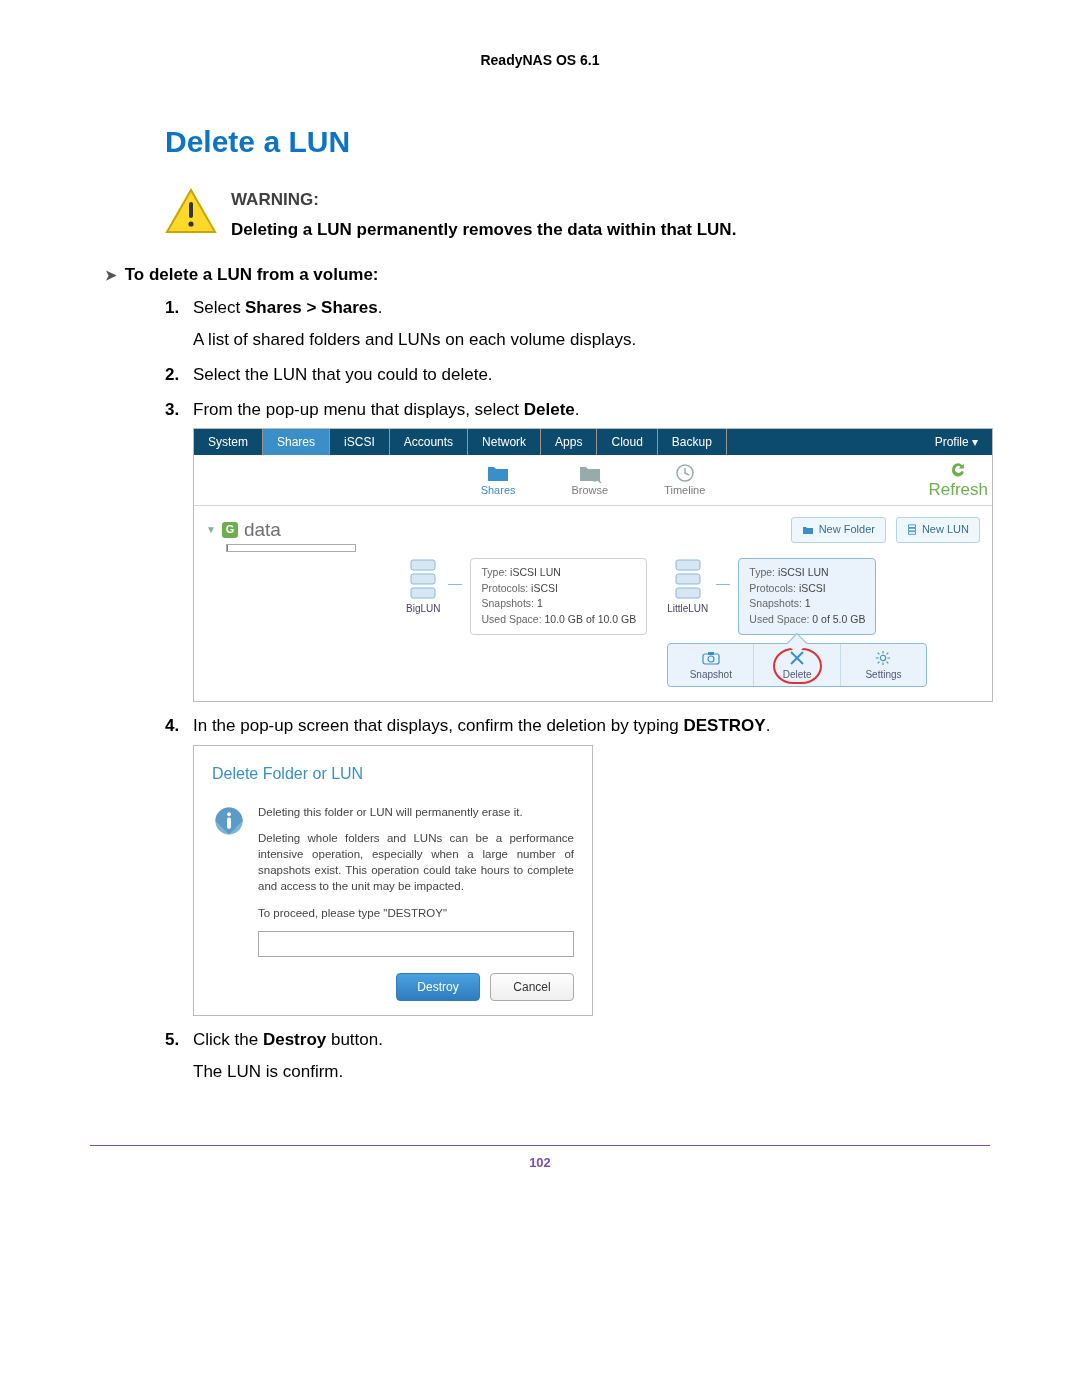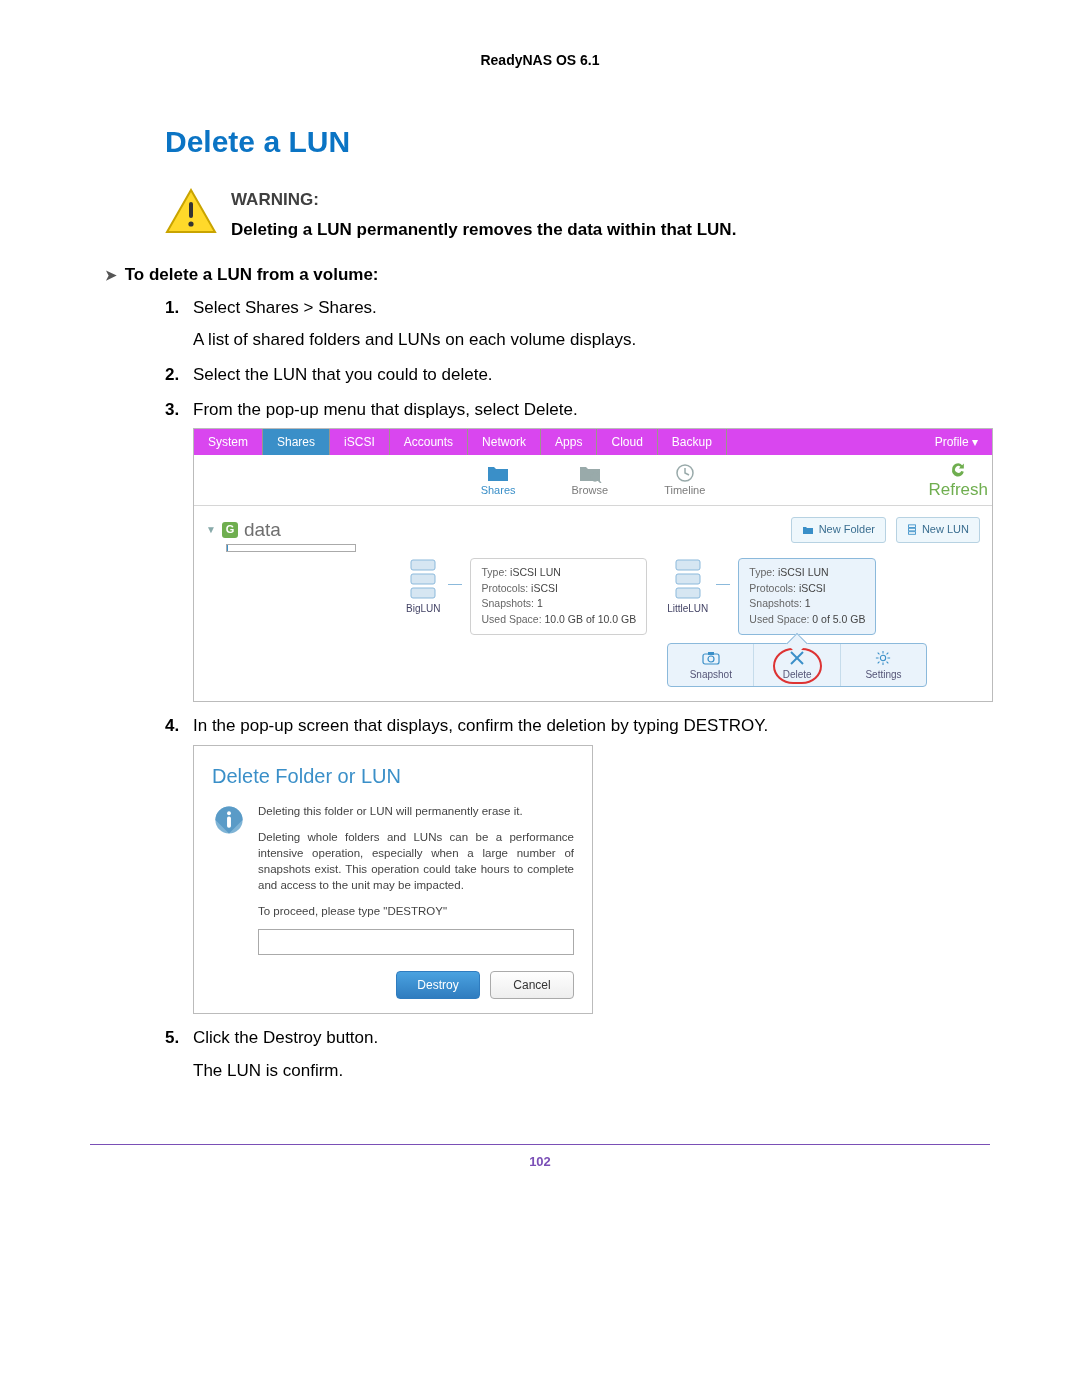--- a/index.html
+++ b/index.html
@@ -65,36 +65,36 @@
   }
   ol.steps > li::before {
     content: attr(data-num);
     position: absolute;
     left: 0;
     font-weight: bold;
   }
   ol.steps .sub {
     margin-top: 8px;
   }
-  .bold { font-weight: normal; }
+  .bold { font-weight: bold; }
   .screenshot-container {
     margin: 6px 0 12px 0;
   }
 
   
   .ui-shares {
     border: 1px solid #bbb;
     background: #fff;
     width: 800px;
     font-family: "Segoe UI", Arial, sans-serif;
     font-size: 12px;
   }
   .ui-tabs {
     display: flex;
-    background: #d946ef;
+    background: #0c4a6e;
     color: #fff;
     align-items: stretch;
     height: 26px;
   }
   .ui-tab {
     padding: 5px 14px;
     font-size: 12px;
     border-right: 1px solid #9c958d;
     cursor: pointer;
   }
@@ -248,22 +248,22 @@
   .ui-dialog {
     border: 1px solid #bbb;
     width: 400px;
     font-family: "Segoe UI", Arial, sans-serif;
     font-size: 12px;
     padding: 16px 18px 14px 18px;
     background: #fff;
   }
   .dlg-title {
     color: #3a8fc8;
-    font-size: 20px;
-    margin-bottom: 12px;
+    font-size: 16px;
+    margin-bottom: 19px;
   }
   .dlg-body {
     display: flex;
     gap: 12px;
     margin-bottom: 14px;
   }
   .dlg-icon svg { width: 34px; height: 34px; }
   .dlg-text p { margin-bottom: 10px; color: #444; font-size: 11.5px; line-height: 1.4; text-align: justify;}
   .dlg-input {
     width: 100%;

